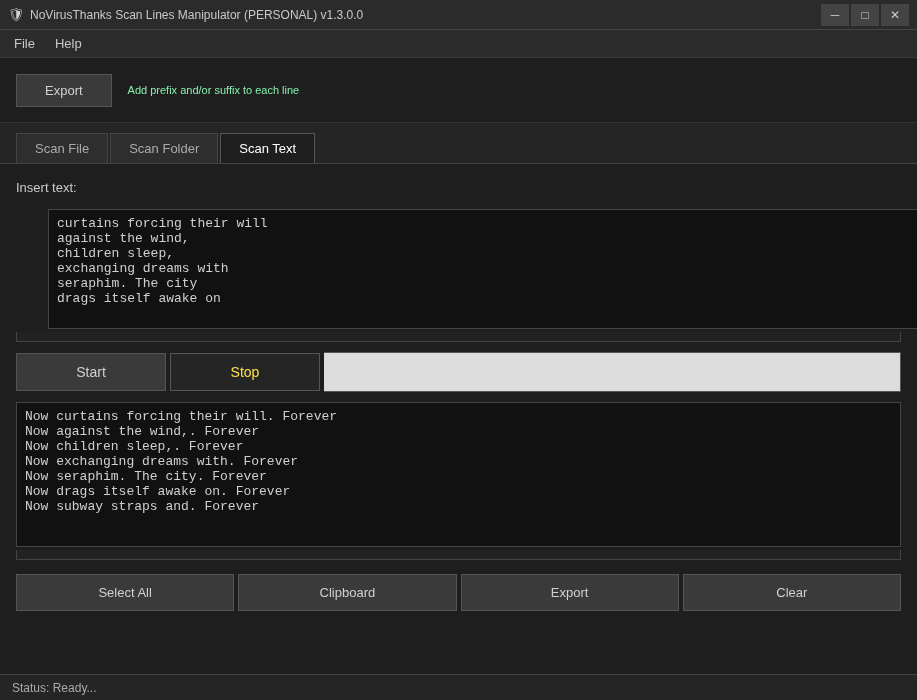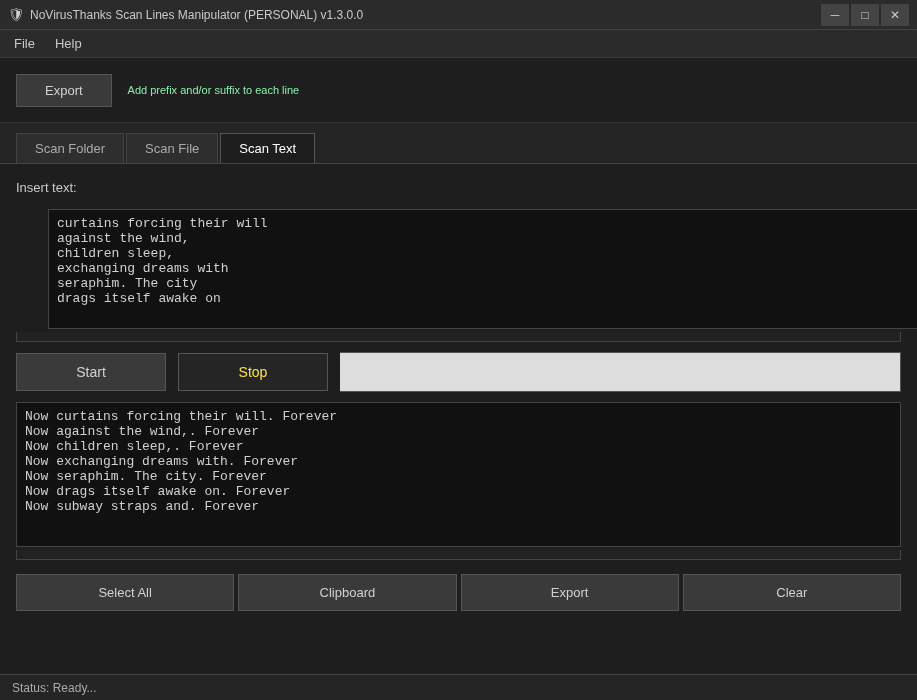--- a/index.html
+++ b/index.html
@@ -156,21 +156,21 @@
     textarea::-webkit-scrollbar-track { background: #222; }
     textarea::-webkit-scrollbar-thumb { background: #555; }
 
     .input-textarea { height: 120px; margin-left: 32px; }
     .output-textarea { height: 145px; }
 
     
     .controls-row {
       display: flex;
       align-items: center;
-      gap: 12px;
+      gap: 4px;
     }
     .ctrl-btn {
       padding: 10px 0;
       width: 150px;
       border: 1px solid #555;
       font-size: 14px;
       cursor: pointer;
       color: #d0d0d0;
     }
     .ctrl-btn.start {
@@ -254,22 +254,22 @@
   <span class="menu-item">File</span>
   <span class="menu-item">Help</span>
 </div>
 
 <div class="actions-bar">
   <button class="actions-button">Export</button>
   <span class="actions-desc">Add prefix and/or suffix to each line</span>
 </div>
 
 <div class="tab-bar">
+  <div class="tab">Scan File</div>
   <div class="tab">Scan Folder</div>
-  <div class="tab">Scan File</div>
   <div class="tab active">Scan Text</div>
 </div>
 
 <div class="main-content">
   <div class="insert-label">Insert text:</div>
 
   <div class="text-area-wrapper">
     <textarea class="input-textarea" id="input-ta" style="">curtains forcing their will
 against the wind,
 children sleep,

